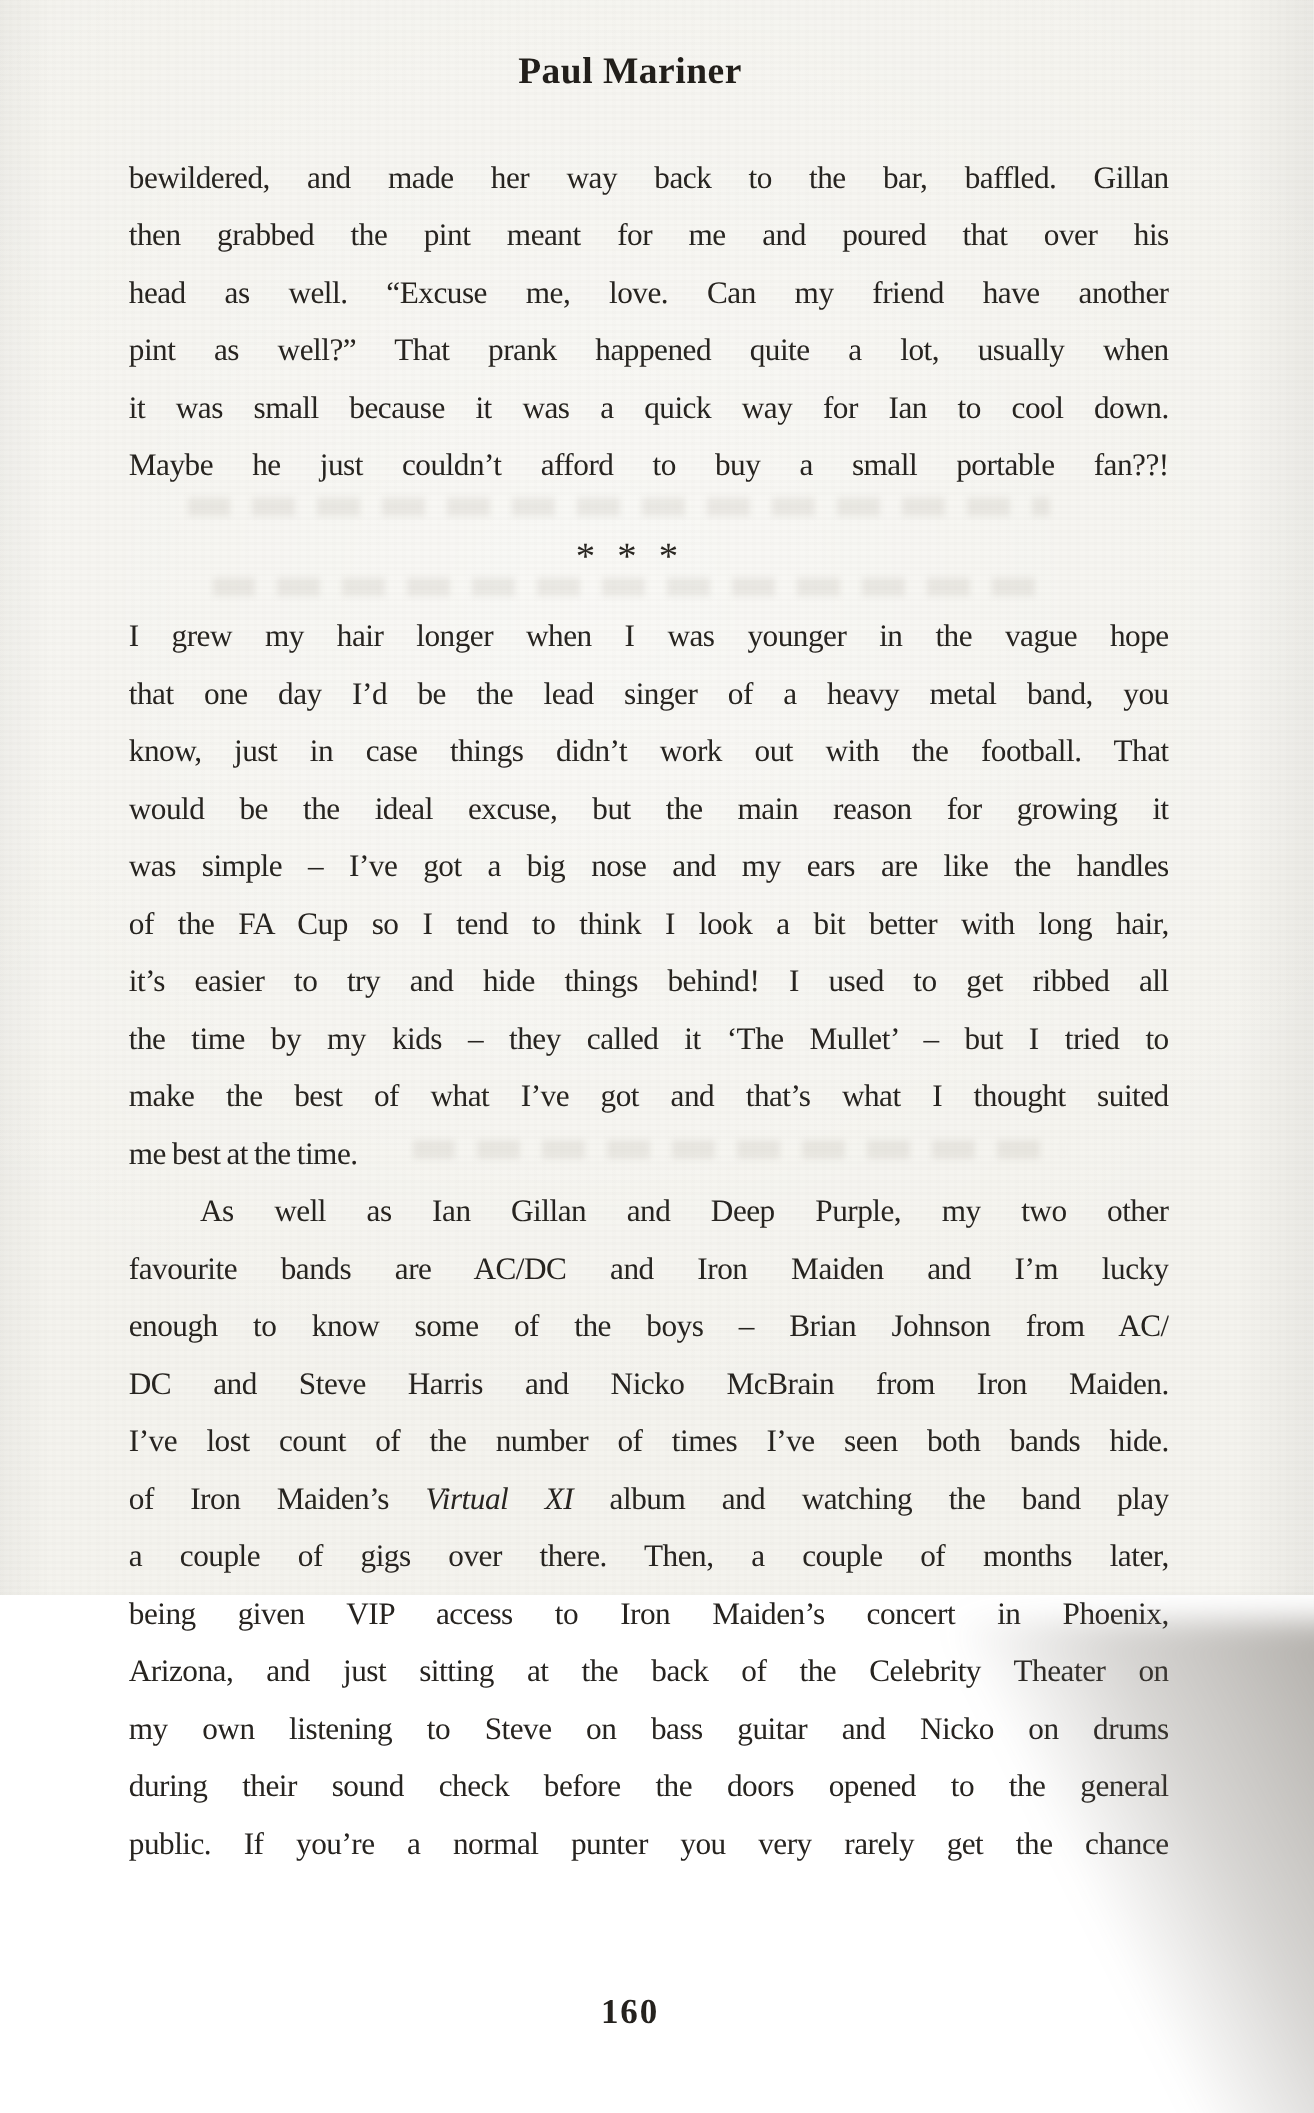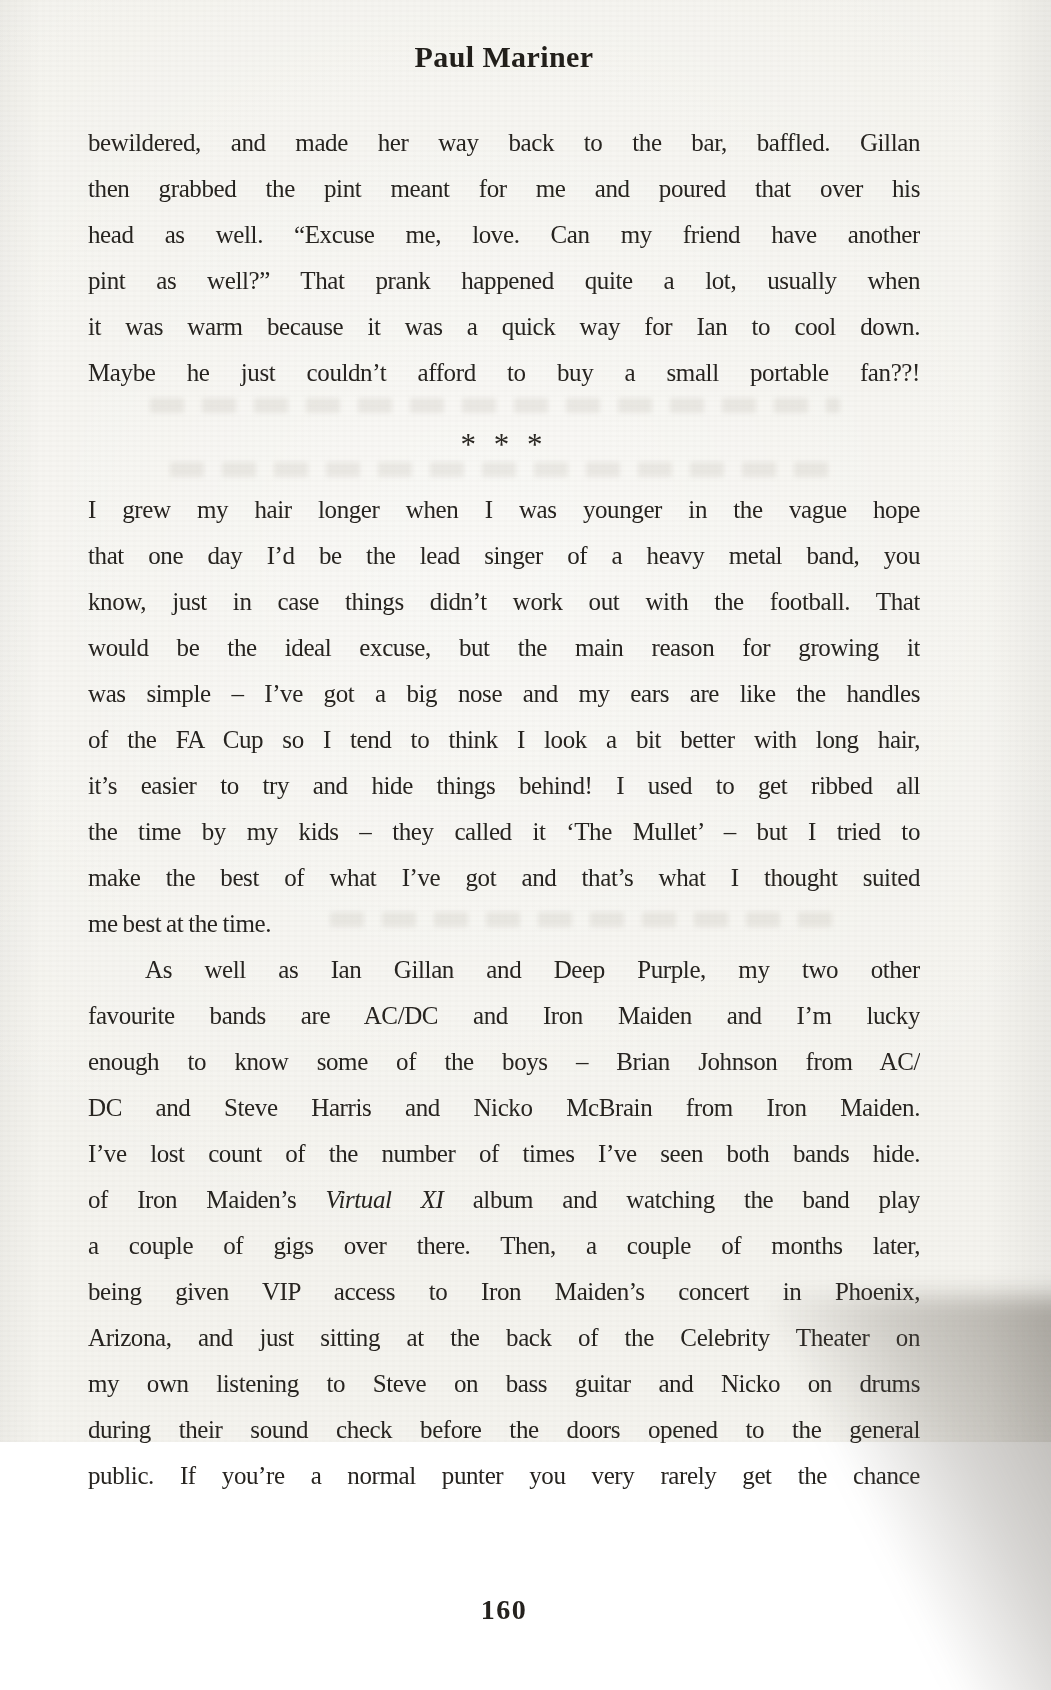--- a/index.html
+++ b/index.html
@@ -3,40 +3,40 @@
 <meta charset="utf-8">
 <style>
   html, body { margin: 0; padding: 0; }
   body {
     width: 1051px; height: 1690px;
     font-family: "Liberation Serif", "DejaVu Serif", serif;
     overflow: hidden;
   }
   .page {
     position: absolute; inset: 0;
-    width: 1051px; height: 1442px;
+    width: 1051px; height: 1276px;
     background:
       radial-gradient(circle at 45% 38%, rgba(255,255,255,0.45), rgba(255,255,255,0) 70%),
       linear-gradient(90deg, rgba(0,0,0,0.03) 0%, rgba(0,0,0,0) 4%, rgba(0,0,0,0) 94%, rgba(0,0,0,0.045) 100%),
       #f4f3ee;
   }
   
   .page::before {
     content: ""; position: absolute; inset: 0;
     background:
       repeating-linear-gradient(0deg, rgba(120,115,105,0.022) 0 2px, rgba(255,255,255,0.02) 2px 5px),
       repeating-linear-gradient(90deg, rgba(120,115,105,0.012) 0 3px, rgba(255,255,255,0.015) 3px 7px);
     pointer-events: none;
   }
   .running-head {
     position: absolute; left: 88px; width: 832px; top: 40px;
     text-align: center; font-weight: bold; font-size: 30px;
     letter-spacing: 0.4px; color: #221f1b;
   }
-  .tblock { position: absolute; left: 88px; width: 832px; }
+  .tblock { position: absolute; left: 103px; width: 832px; }
   .p1 { top: 120px; }
   .p2 { top: 487px; }
   .p3 { top: 947px; }
   .tline {
     font-size: 25px; line-height: 46px;
     letter-spacing: -0.4px; word-spacing: -1px;
     color: #272420;
     text-align: justify; text-align-last: justify;
     max-height: 46px; overflow: hidden;
     white-space: normal;
@@ -80,21 +80,21 @@
 
 <div class="page">
 
   <div class="running-head">Paul Mariner</div>
 
   <div class="tblock p1">
     <div class="tline">bewildered, and made her way back to the bar, baffled. Gillan</div>
     <div class="tline">then grabbed the pint meant for me and poured that over his</div>
     <div class="tline">head as well. “Excuse me, love. Can my friend have another</div>
     <div class="tline">pint as well?” That prank happened quite a lot, usually when</div>
-    <div class="tline">it was warm because it was a quick way for Ian to cool down.</div>
+    <div class="tline">it was small because it was a quick way for Ian to cool down.</div>
     <div class="tline">Maybe he just couldn’t afford to buy a small portable fan??!</div>
   </div>
 
   <div class="separator">* * *</div>
 
   <div class="tblock p2">
     <div class="tline">I grew my hair longer when I was younger in the vague hope</div>
     <div class="tline">that one day I’d be the lead singer of a heavy metal band, you</div>
     <div class="tline">know, just in case things didn’t work out with the football. That</div>
     <div class="tline">would be the ideal excuse, but the main reason for growing it</div>

